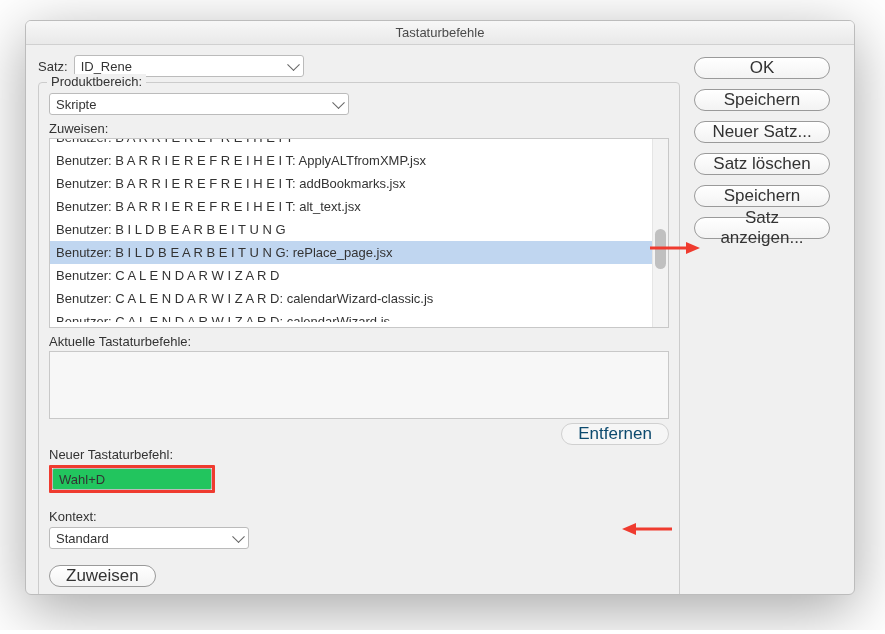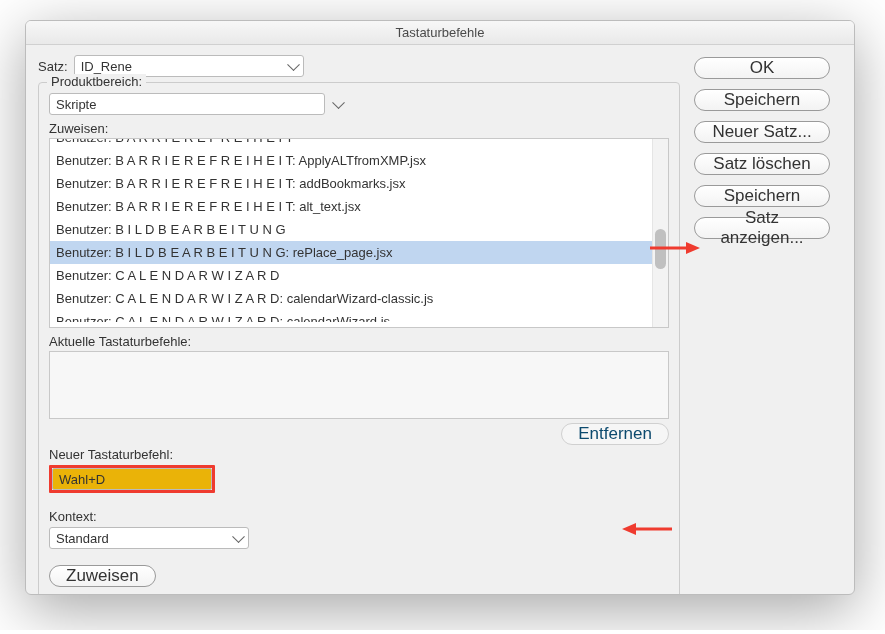--- a/index.html
+++ b/index.html
@@ -18,21 +18,21 @@
   .fieldset-legend { position:absolute; top:-9px; left:8px; background:#f0f0f0; padding:0 4px; font-size:13px; color:#333; }
   .listbox { margin-top:2px; border:1px solid #c8c8c8; background:#fff; height:190px; overflow:hidden; position:relative; }
   .list-inner { position:absolute; left:0; right:16px; }
   .list-item { padding:2px 6px; font-size:13px; color:#333; white-space:nowrap; overflow:hidden; height:23px; line-height:19px; }
   .list-item.cut-top { margin-top:-13px; }
   .list-item.cut-bot { height:12px; overflow:hidden; }
   .list-item.selected { background:#c0d6f0; }
   .scrollbar { position:absolute; right:0; top:0; bottom:0; width:16px; background:#f3f3f3; border-left:1px solid #e5e5e5; }
   .thumb { position:absolute; left:2px; right:2px; top:90px; height:40px; background:#c0c0c0; border-radius:6px; }
   .textarea { margin-top:2px; border:1px solid #c8c8c8; background:#f7f7f7; height:68px; }
-  .input { background:#eab308; border:1px solid #bbb; border-radius:2px; height:22px; font-size:13px; padding:1px 6px; color:#333; }
+  .input { background:#22c55e; border:1px solid #bbb; border-radius:2px; height:22px; font-size:13px; padding:1px 6px; color:#333; }
   .highlight { display:inline-block; border:3px solid #ef3b2f; padding:0; border-radius:1px; }
   .btn { background:linear-gradient(#fff,#f3f3f3); border:1px solid #9a9a9a; border-radius:12px; height:22px; font-size:17px; color:#333; padding:0 16px; cursor:pointer; }
   .btn-disabled { color:#0c4a6e; border-color:#d0d0d0; background:#f6f6f6; cursor:default;text-align:center; }
   .btn-wide { width:136px; text-align:center; display:flex; align-items:center; justify-content:center; }
   .right { width:148px; display:flex; flex-direction:column; gap:10px; padding-top:2px; }
   .small { font-size:17px; font-weight:bold; }
   .arrow { position:absolute; pointer-events:none; }
   .arrow svg { display:block; }
   .section-lbl { margin-top:6px; font-size:13px; }
   .row-gap { margin-top:2px; display:flex; gap:16px; align-items:flex-start;flex-direction:column; }
@@ -53,21 +53,21 @@
             <select class="select" style="width:230px;">
               <option>ID_Rene</option>
             </select>
           </span>
         </div>
 
         <div class="fieldset">
           <span class="fieldset-legend">Produktbereich:</span>
           <div class="row" style="margin-top:2px;">
             <span class="select-wrap" style="width:300px;">
-              <select class="select" style="width:276px;">
+              <select class="select" style="width:300px;">
                 <option>Skripte</option>
               </select>
             </span>
           </div>
 
           <div class="section-lbl">Zuweisen:</div>
           <div class="listbox">
             <div class="list-inner" id="cmdlist">
                 <div class="list-item cut-top">Benutzer: B A R R I E R E F R E I H E I T</div>
                 <div class="list-item">Benutzer: B A R R I E R E F R E I H E I T: ApplyALTfromXMP.jsx</div>

